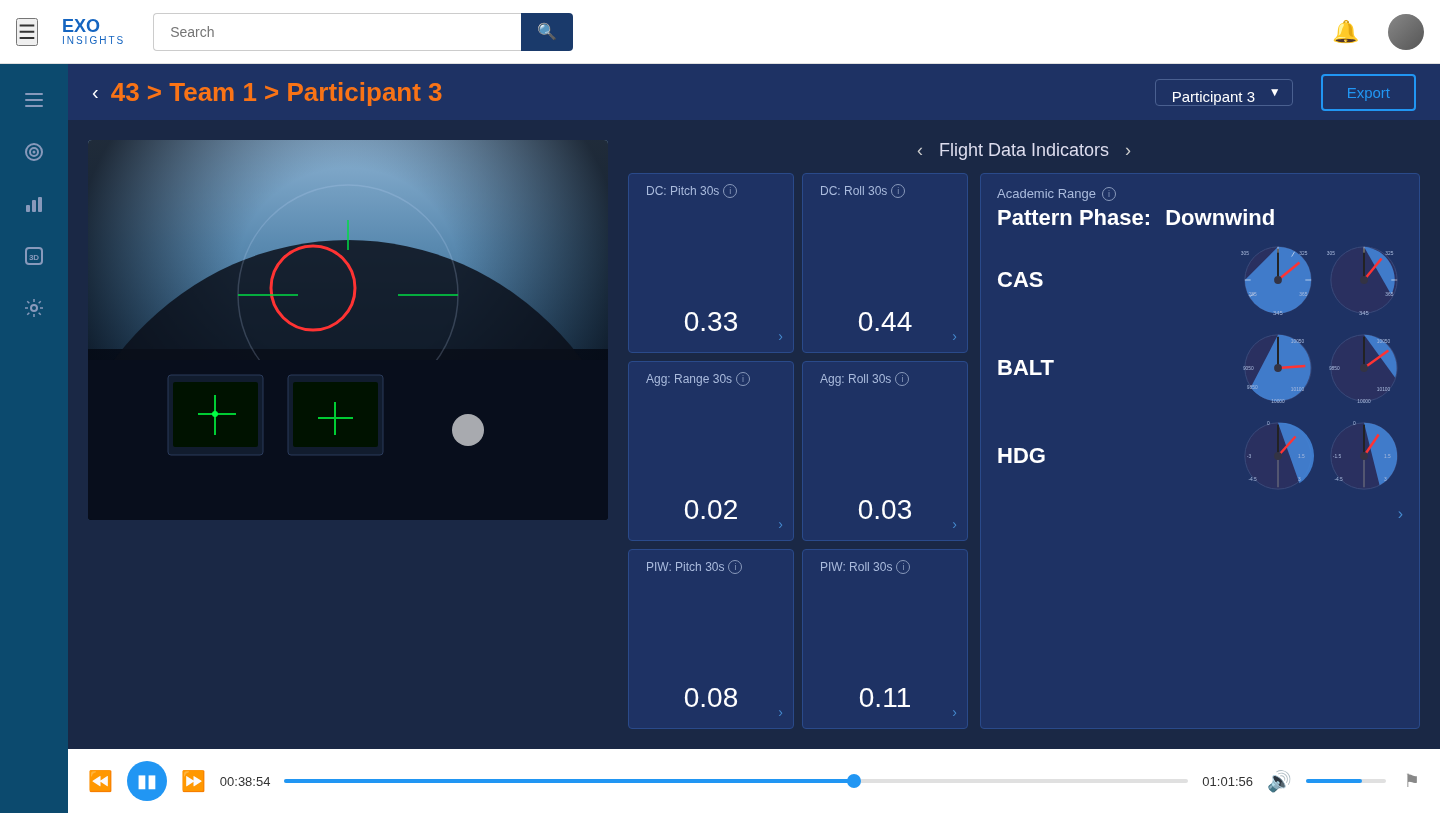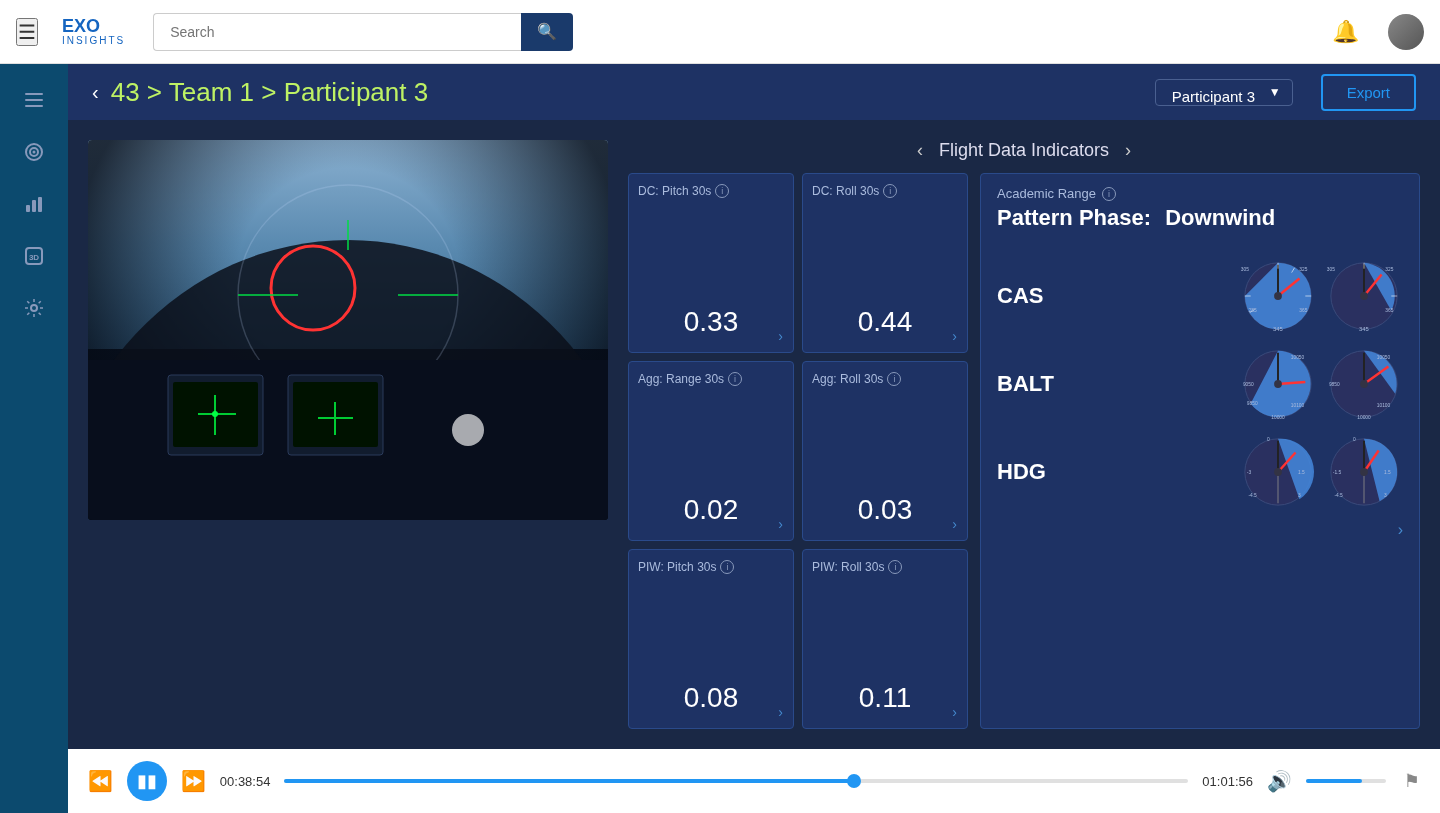--- a/index.html
+++ b/index.html
@@ -77,21 +77,21 @@
     
     .breadcrumb-bar {
       background: #1e3264;
       padding: 0 24px;
       height: 56px;
       display: flex;
       align-items: center;
       gap: 12px;
     }
     .breadcrumb-back { font-size: 20px; color: #fff; cursor: pointer; }
-    .breadcrumb-text { font-size: 26px; font-weight: 400; color: #bef264; }
+    .breadcrumb-text { font-size: 26px; font-weight: 700; color: #f97316; }
     .breadcrumb-spacer { flex: 1; }
     .participant-select {
       background: #1e3264;
       border: 1px solid #4a6090;
       color: #fff;
       padding: 8px 36px 0 16px;
       border-radius: 4px;
       font-size: 15px;
       cursor: pointer;
       appearance: none;
@@ -181,21 +181,21 @@
       grid-template-columns: 1fr 1fr;
       grid-template-rows: 1fr 1fr 1fr;
       gap: 8px;
       width: 340px;
       flex-shrink: 0;
     }
     .metric-card {
       background: #1e3264;
       border: 1px solid #2a4a8a;
       border-radius: 4px;
-      padding: 10px 9px;
+      padding: 10px 17px;
       display: flex;
       flex-direction: column;
       justify-content: space-between;
       cursor: pointer;
       position: relative;
     }
     .metric-label {
       font-size: 12px;
       color: #aabbdd;
       display: flex;
@@ -242,21 +242,21 @@
       color: #aabbdd;
       margin-bottom: 4px;
       display: flex;
       align-items: center;
       gap: 6px;
     }
     .pattern-phase {
       font-size: 22px;
       font-weight: 600;
       color: #fff;
-      margin-bottom: 26px;
+      margin-bottom: 10px;
     }
     .pattern-phase span { color: #fff; font-weight: 700; }
 
     .circuit-labels {
       display: flex;
       justify-content: flex-end;
       gap: 8px;
       font-size: 11px;
       color: #aabbdd;
       margin-bottom: 6px;

